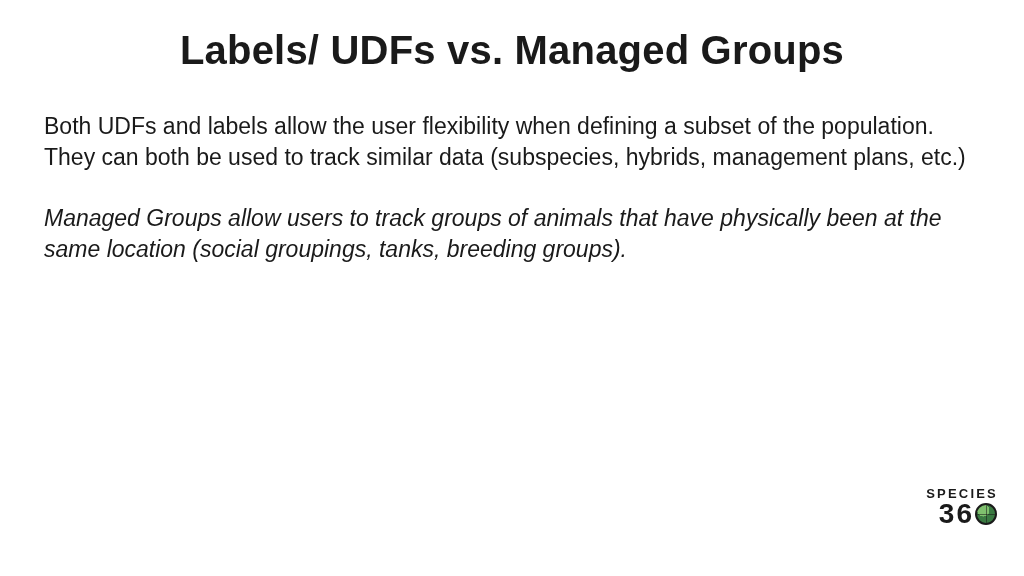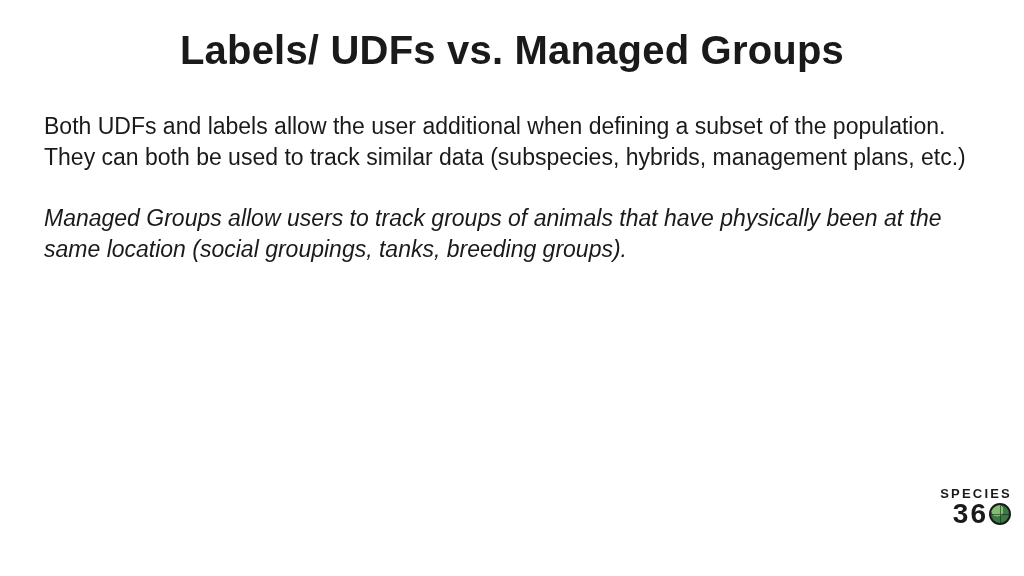--- a/index.html
+++ b/index.html
@@ -3,42 +3,42 @@
 <meta charset="utf-8">
 <style>
   * { margin: 0; padding: 0; box-sizing: border-box; }
   html, body { width: 1024px; height: 576px; background: #fff; font-family: "Segoe UI", "Helvetica Neue", Arial, sans-serif; color: #1a1a1a; }
   .slide { position: relative; width: 1024px; height: 544px; padding: 24px 44px 0 44px; }
   .title { font-size: 40px; font-weight: 700; text-align: center; margin-top: 4px; margin-bottom: 38px; letter-spacing: 0.2px; }
   .para { font-size: 23px; line-height: 1.35; margin-bottom: 30px; font-weight: 400; }
   .para2 { font-size: 23px; line-height: 1.35; margin-bottom: 12px; font-weight: 400; font-style: italic; }
   ul.sub { list-style: disc; padding-left: 62px; }
   ul.sub li { font-size: 19px; line-height: 1.35; margin-top: 2px; }
-  .logo { position: absolute; right: 12px; bottom: 16px; text-align: right; }
+  .logo { position: absolute; right: 26px; bottom: 16px; text-align: right; }
   .logo-top { font-size: 13px; font-weight: 700; letter-spacing: 2.2px; color: #1a1a1a; line-height: 1; }
   .logo-bottom { font-size: 28px; font-weight: 700; letter-spacing: 1px; color: #1a1a1a; line-height: 1; display: flex; align-items: center; justify-content: flex-end; gap: 1px; }
   .globe {
     display: inline-block; width: 22px; height: 22px; border-radius: 50%;
     background: radial-gradient(circle at 35% 30%, #7fc06e 0 35%, #3a7a42 36% 100%);
     border: 2px solid #1a1a1a; position: relative; overflow: hidden; margin: 0 1px;
   }
   .globe::before, .globe::after {
     content: ""; position: absolute; background: #1a1a1a; opacity: 0.55;
   }
   .globe::before { left: 0; right: 0; top: 48%; height: 1.5px; }
   .globe::after  { top: 0; bottom: 0; left: 48%; width: 1.5px; }
 </style>
 </head>
 <body>
 
 <div class="slide">
 
   <h1 class="title">Labels/ UDFs vs. Managed Groups</h1>
 
-  <p class="para">Both UDFs and labels allow the user additional when defining a subset of the population. They can both be used to track similar data (subspecies, hybrids, management plans, etc.)</p>
+  <p class="para">Both UDFs and labels allow the user flexibility when defining a subset of the population. They can both be used to track similar data (subspecies, hybrids, management plans, etc.)</p>
 
   <p class="para2">Managed Groups allow users to track groups of animals that have physically been at the same location (social groupings, tanks, breeding groups).</p>
 
 
   <div class="logo">
     <div class="logo-top">SPECIES</div>
     <div class="logo-bottom">
       <span>3</span>
       <span>6</span>
       <span class="globe"></span>

